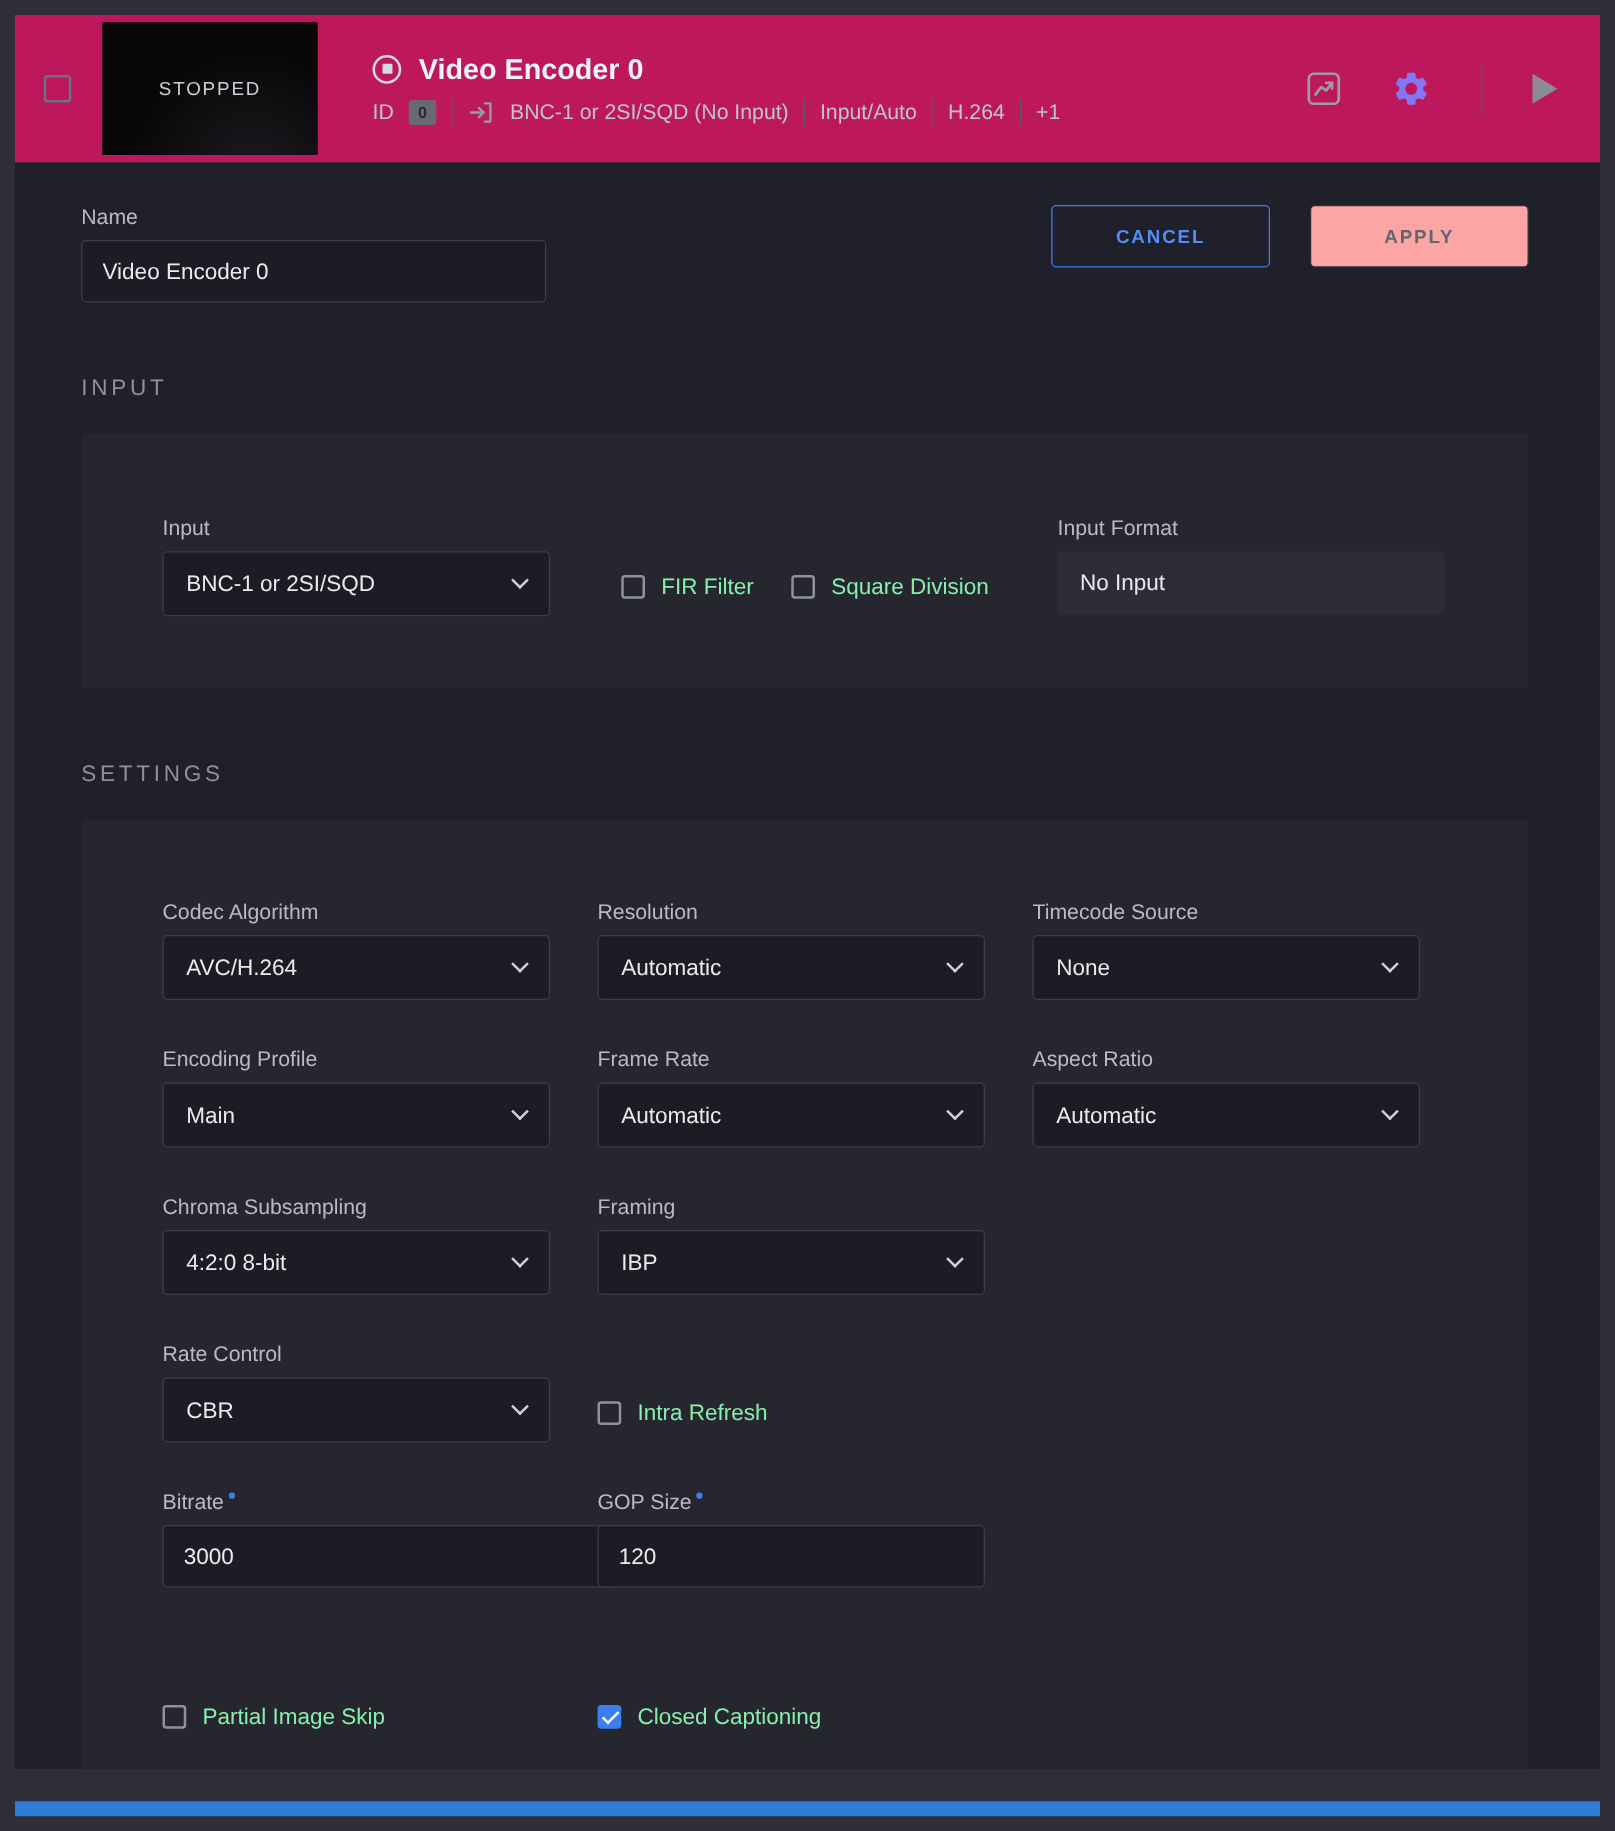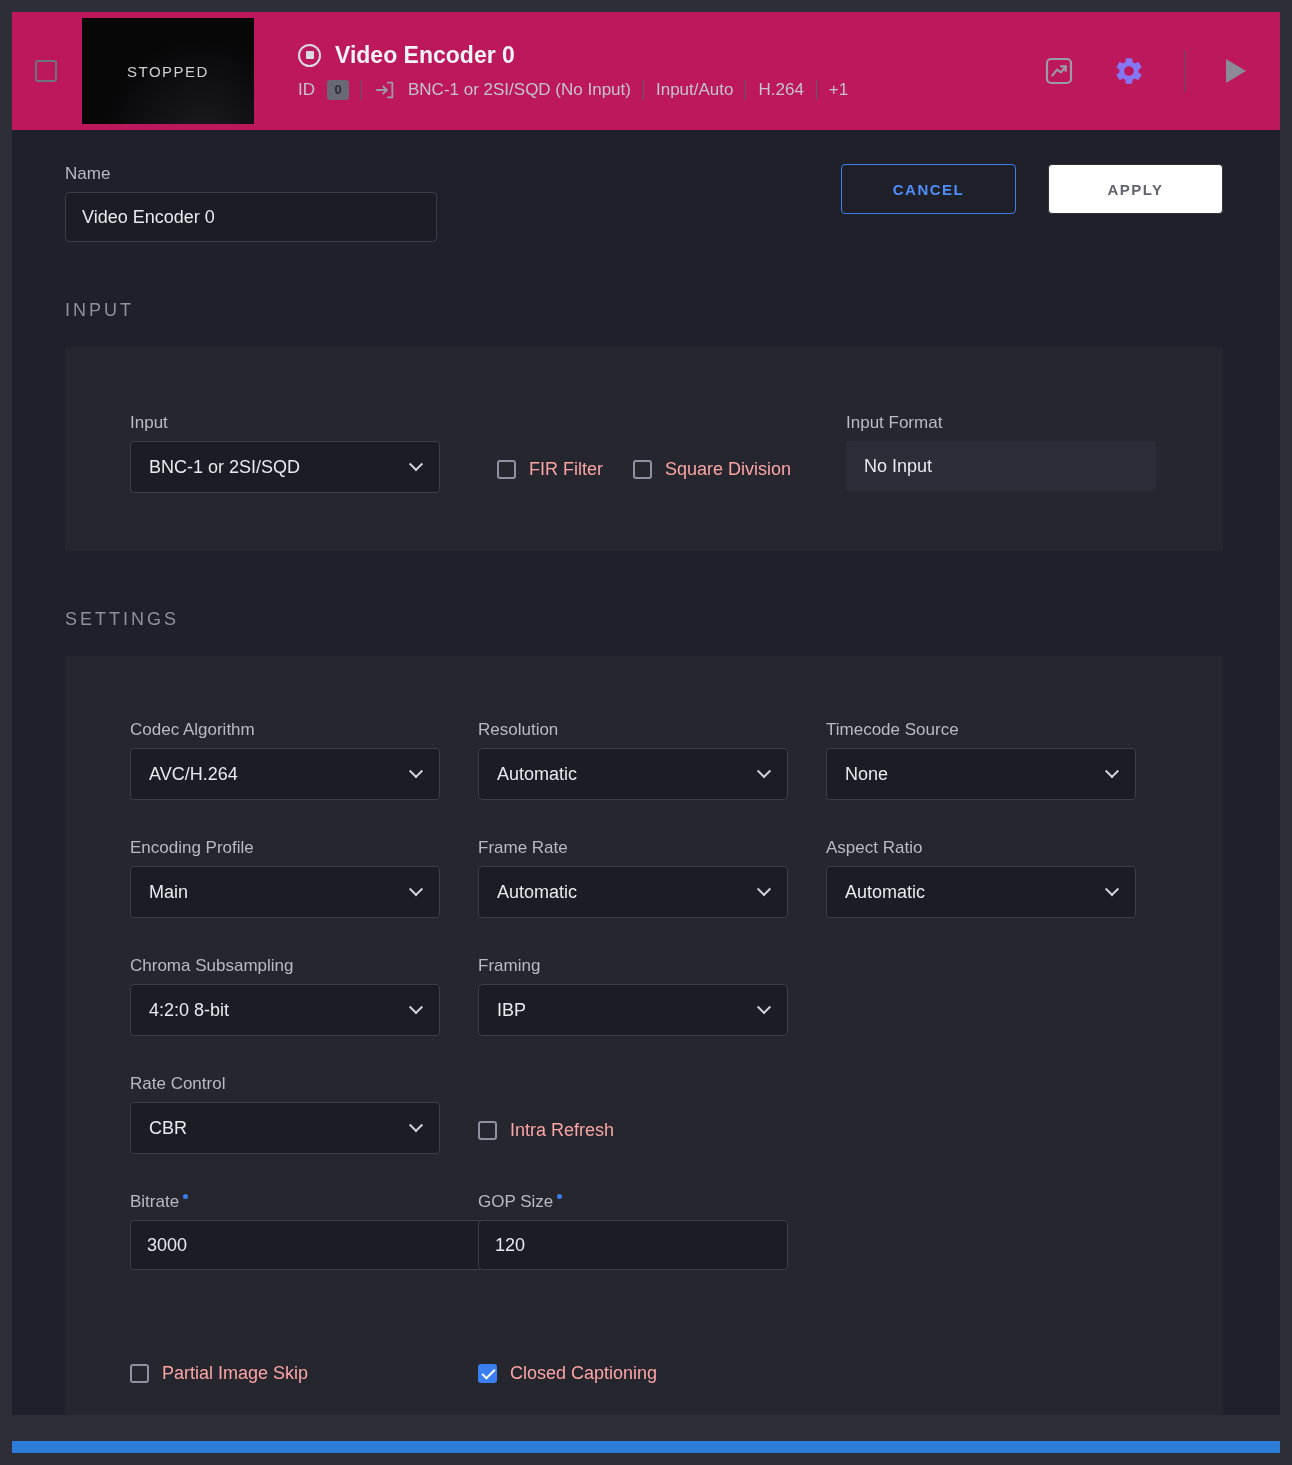--- a/index.html
+++ b/index.html
@@ -81,21 +81,21 @@
     font-family:"Liberation Sans", sans-serif;
     outline:none;
   }
   .action-buttons { margin-left:auto; display:flex; gap:32px; }
   .btn {
     width:175px; height:50px; border-radius:4px;
     font-size:15px; font-weight:700; letter-spacing:1.5px;
     cursor:pointer; font-family:"Liberation Sans", sans-serif;
   }
   .btn-cancel { background:transparent; border:1px solid #3b7ef0; color:#4f8ef7; }
-  .btn-apply { background:#ffffff; border:1px solid #31313c; color:#636470; }
+  .btn-apply { background:#fca5a5; border:1px solid #31313c; color:#636470; }
 
   .section-heading {
     margin-top:58px; margin-bottom:26px;
     font-size:18px; font-weight:400; letter-spacing:3px; color:#8f909b;
   }
   .card { background:#26262f; border-radius:2px; }
   .input-card { padding:66px 67px 58px 65px; display:flex; align-items:flex-start; }
   .settings-card {
     padding:64px 67px 74px 65px;
     display:grid;
@@ -131,21 +131,21 @@
     width:19px; height:19px; flex:none; position:relative;
     border:2px solid #8f90a0; border-radius:3px; background:transparent;
   }
   .checkbox.checked { background:#3b7ef0; border-color:#3b7ef0; }
   .checkbox.checked::after {
     content:""; position:absolute; left:5px; top:0px;
     width:5px; height:11px;
     border-right:2px solid #fff; border-bottom:2px solid #fff;
     transform:rotate(45deg);
   }
-  .checkbox-label { font-size:18px; color:#fca5a5;text-align:center; }
+  .checkbox-label { font-size:18px; color:#86efac;text-align:center; }
   .offset-ctl { margin-top:46px; }
   .row-gap-extra { margin-top:55px; }
 
   .req-dot {
     display:inline-block; width:5px; height:5px;
     background:#3b7ef0; border-radius:50%;
     margin-left:4px; vertical-align:top; margin-top:2px;
   }
   .label-row { display:flex; align-items:flex-start; margin-bottom:8px; }
   .label-row .field-label { margin-bottom:0; }

